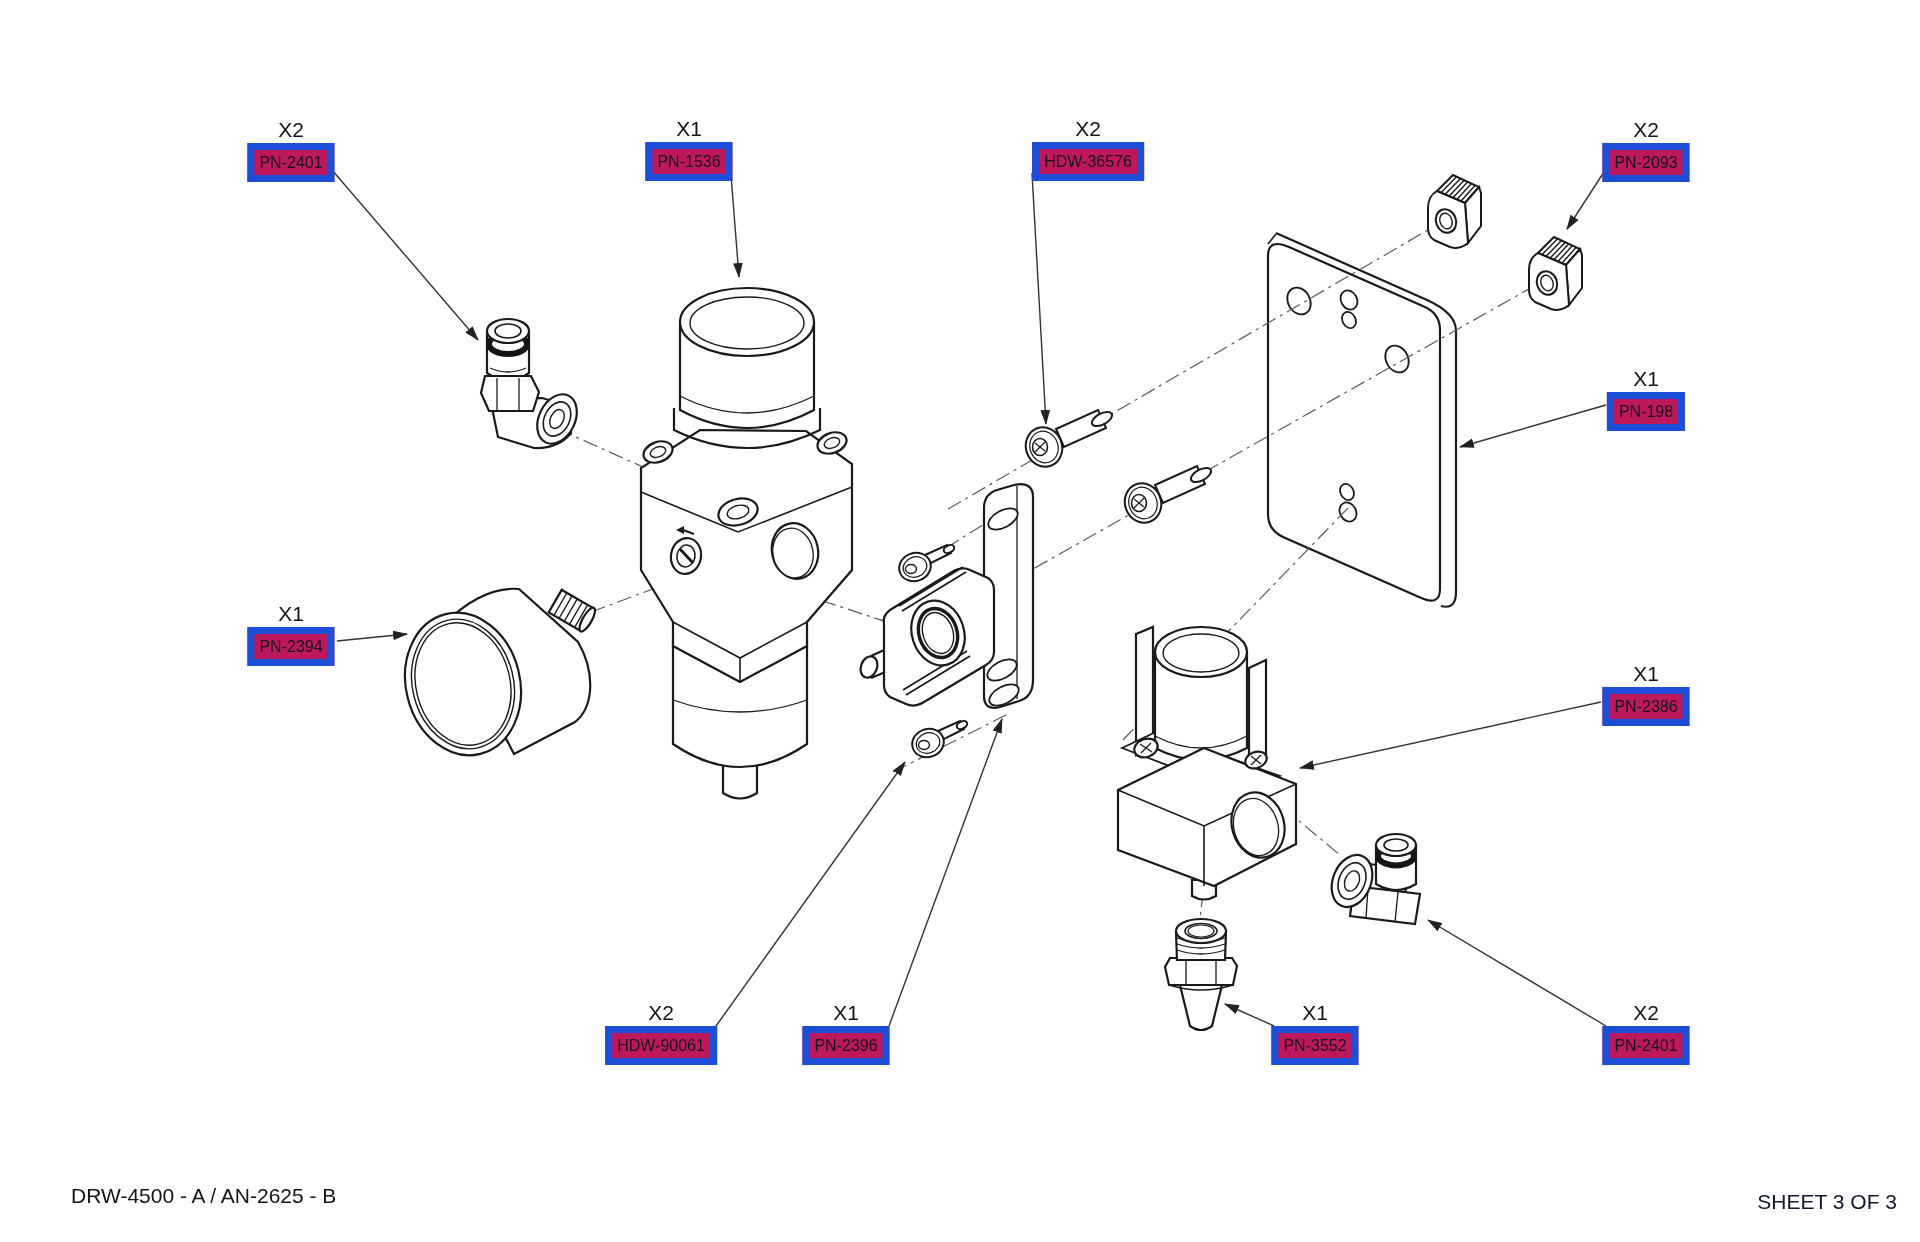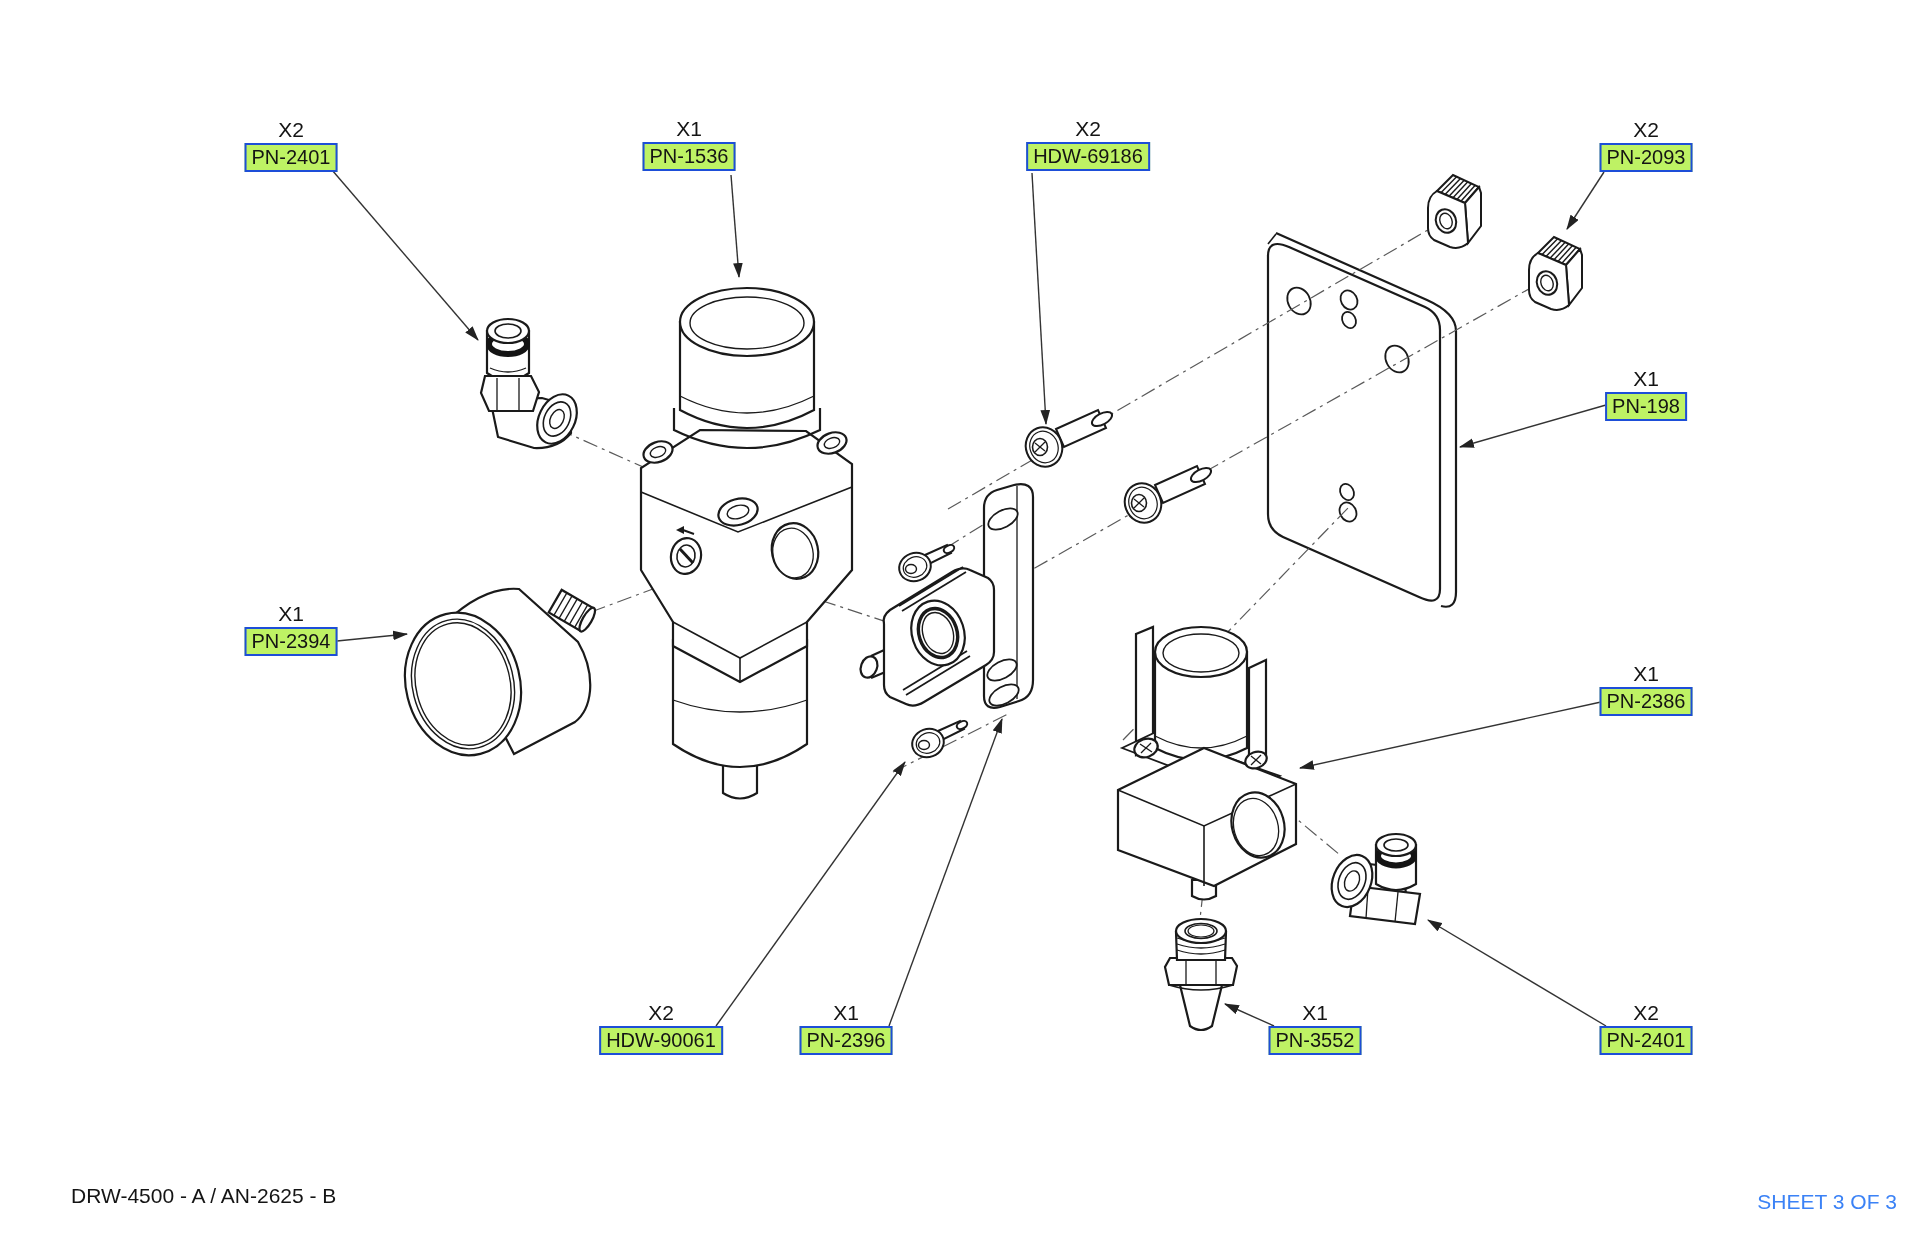--- a/index.html
+++ b/index.html
@@ -18,34 +18,34 @@
     text-align:center;
     white-space:nowrap;
   }
   .callout .qty{
     font-size:21px;
     line-height:26px;
     color:#141414;
   }
   .callout .pn{
     display:inline-block;
-    font-size:20px;
+    font-size:16px;
     line-height:25px;
-    border:2px solid #1d4ed8;
+    border:7px solid #1d4ed8;
     padding:0 5px;
-    background:#bef264;
+    background:#be185d;
     color:#141414;
   }
   .footer-left{
     position:absolute;left:23px;top:1184px;
     font-size:21px;color:#141414;margin-left:48px;
   }
   .footer-right{
     position:absolute;right:23px;top:1190px;
-    font-size:21px;color:#3b82f6;
+    font-size:21px;color:#0f172a;
   }
 </style>
 </head>
 <body>
 
 <div class="sheet">
 
   <svg class="draw" width="1920" height="1242" viewBox="0 0 1920 1242">
     <defs>
       <marker id="arr" viewBox="0 0 14 9" refX="13" refY="4.5" markerWidth="15" markerHeight="10" orient="auto" markerUnits="userSpaceOnUse">
@@ -301,21 +301,21 @@
   <div class="callout" style="left:291px;top:117px;">
     <div class="qty">X2</div>
     <div class="pn">PN-2401</div>
   </div>
   <div class="callout" style="left:689px;top:116px;">
     <div class="qty">X1</div>
     <div class="pn">PN-1536</div>
   </div>
   <div class="callout" style="left:1088px;top:116px;">
     <div class="qty">X2</div>
-    <div class="pn">HDW-69186</div>
+    <div class="pn">HDW-36576</div>
   </div>
   <div class="callout" style="left:1646px;top:117px;">
     <div class="qty">X2</div>
     <div class="pn">PN-2093</div>
   </div>
   <div class="callout" style="left:1646px;top:366px;">
     <div class="qty">X1</div>
     <div class="pn">PN-198</div>
   </div>
   <div class="callout" style="left:291px;top:601px;">

